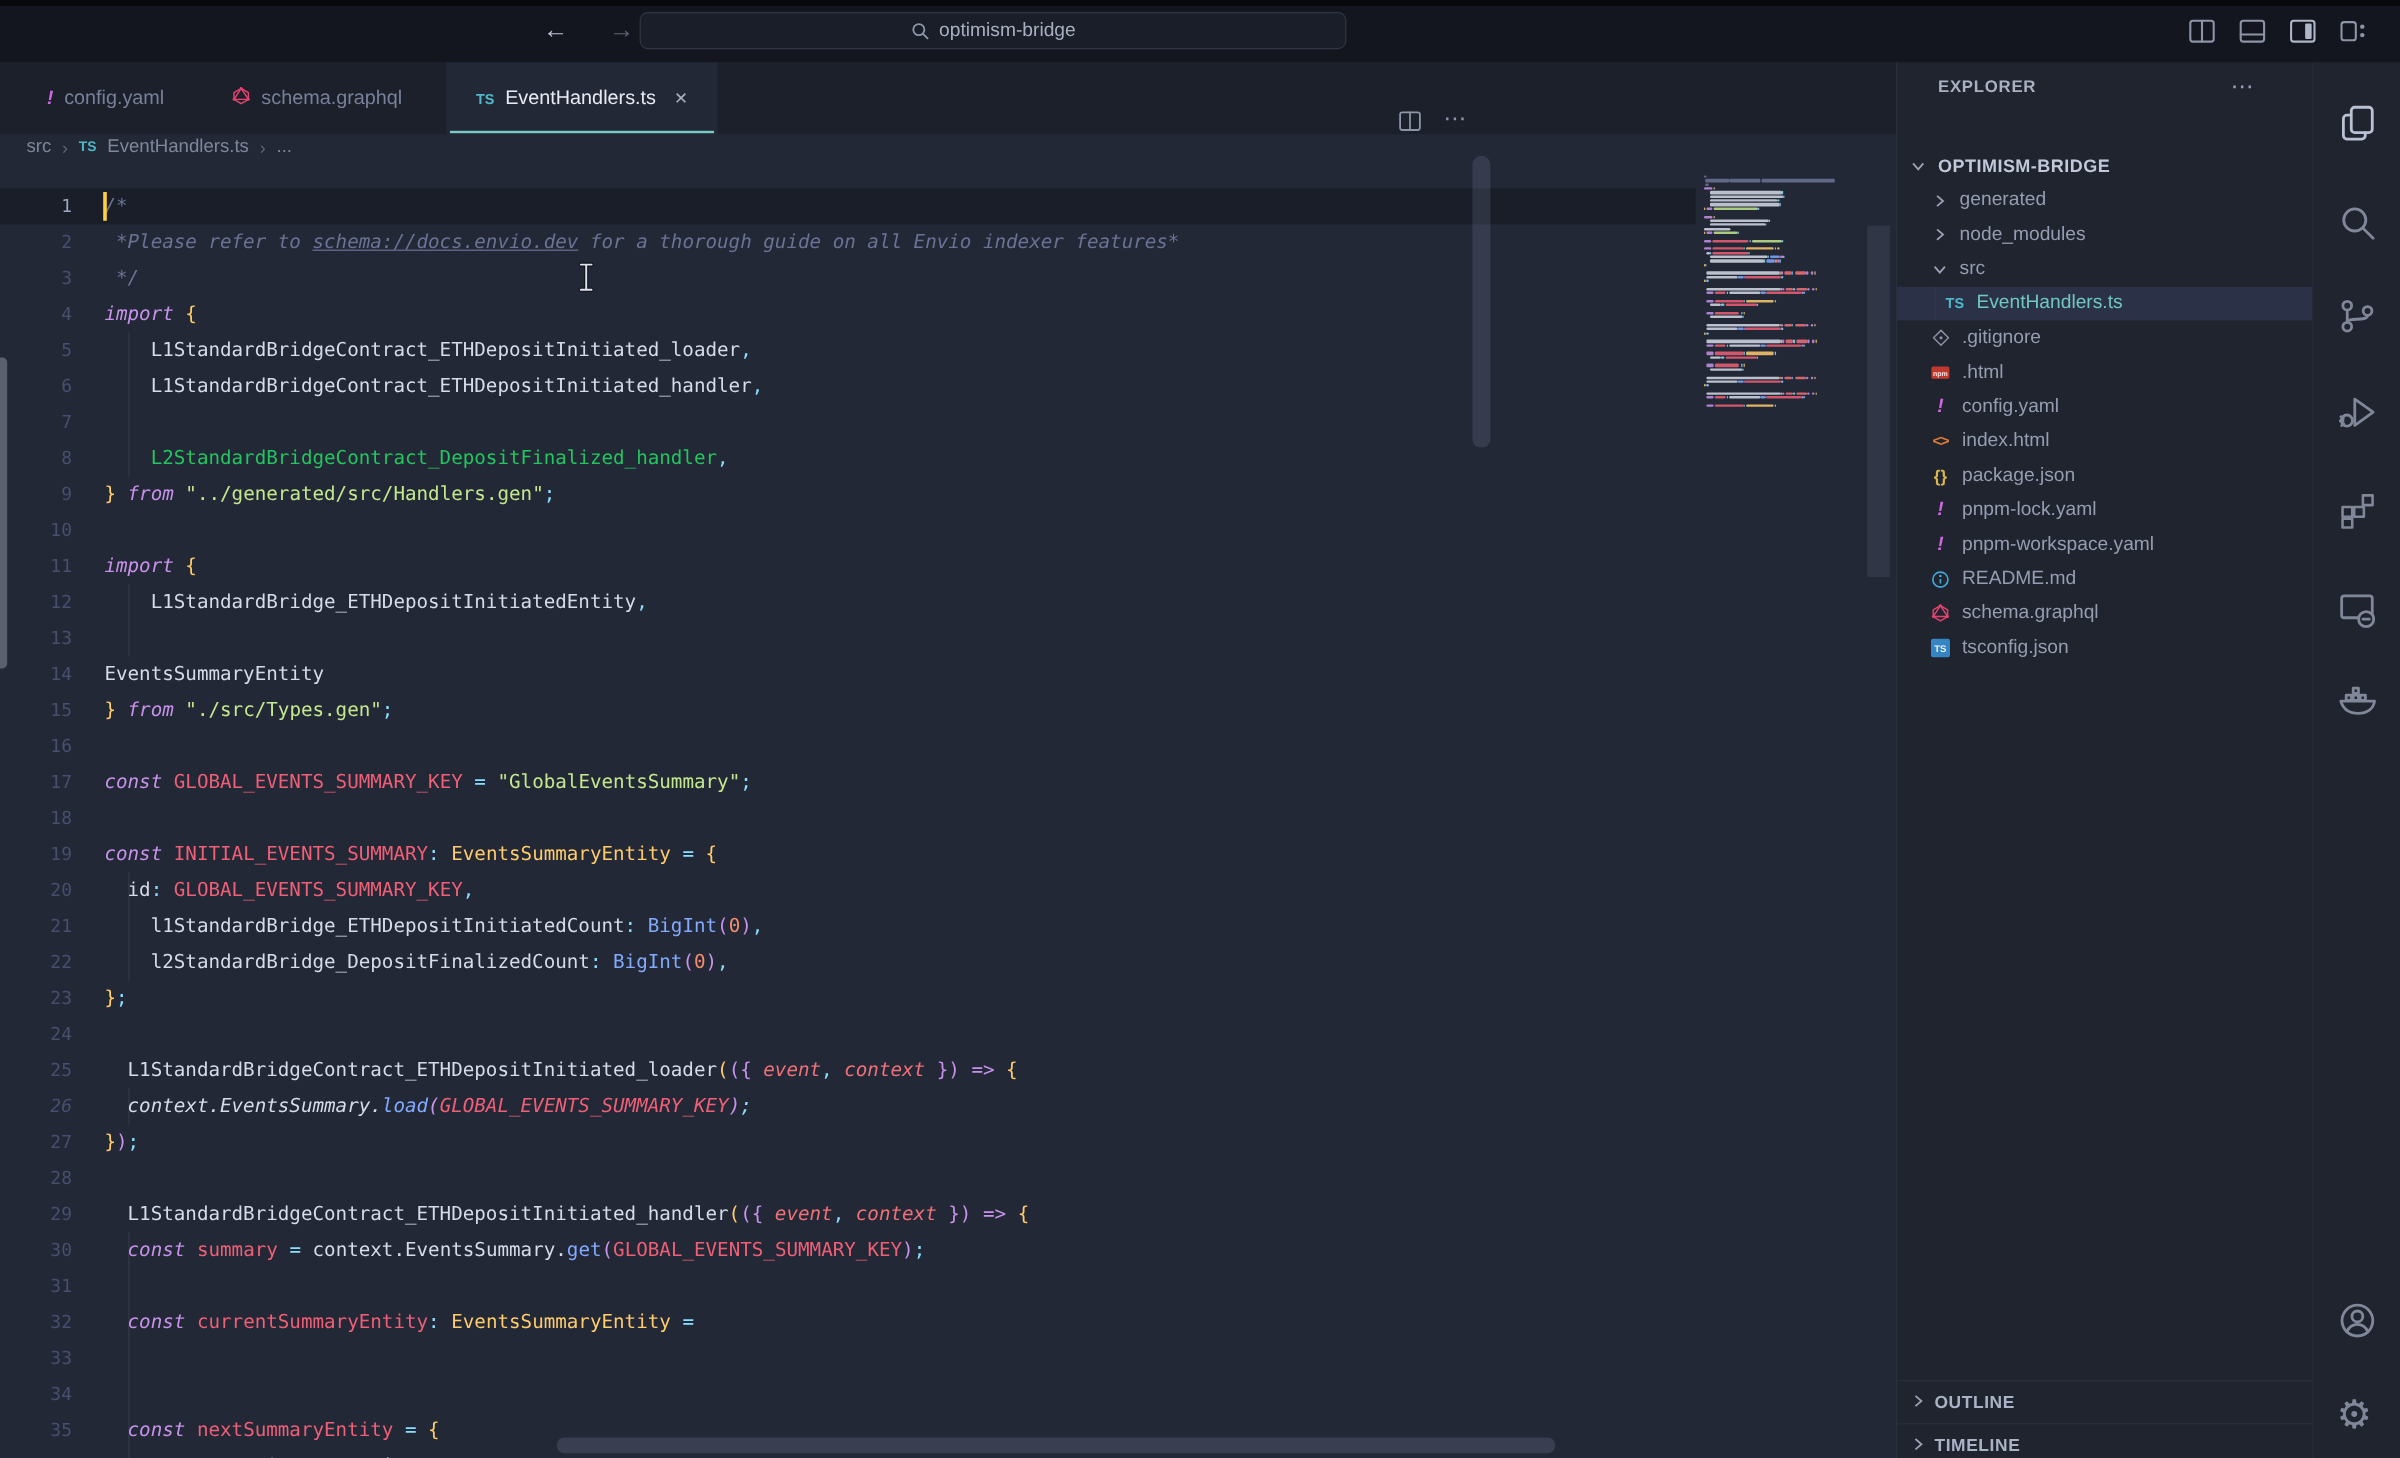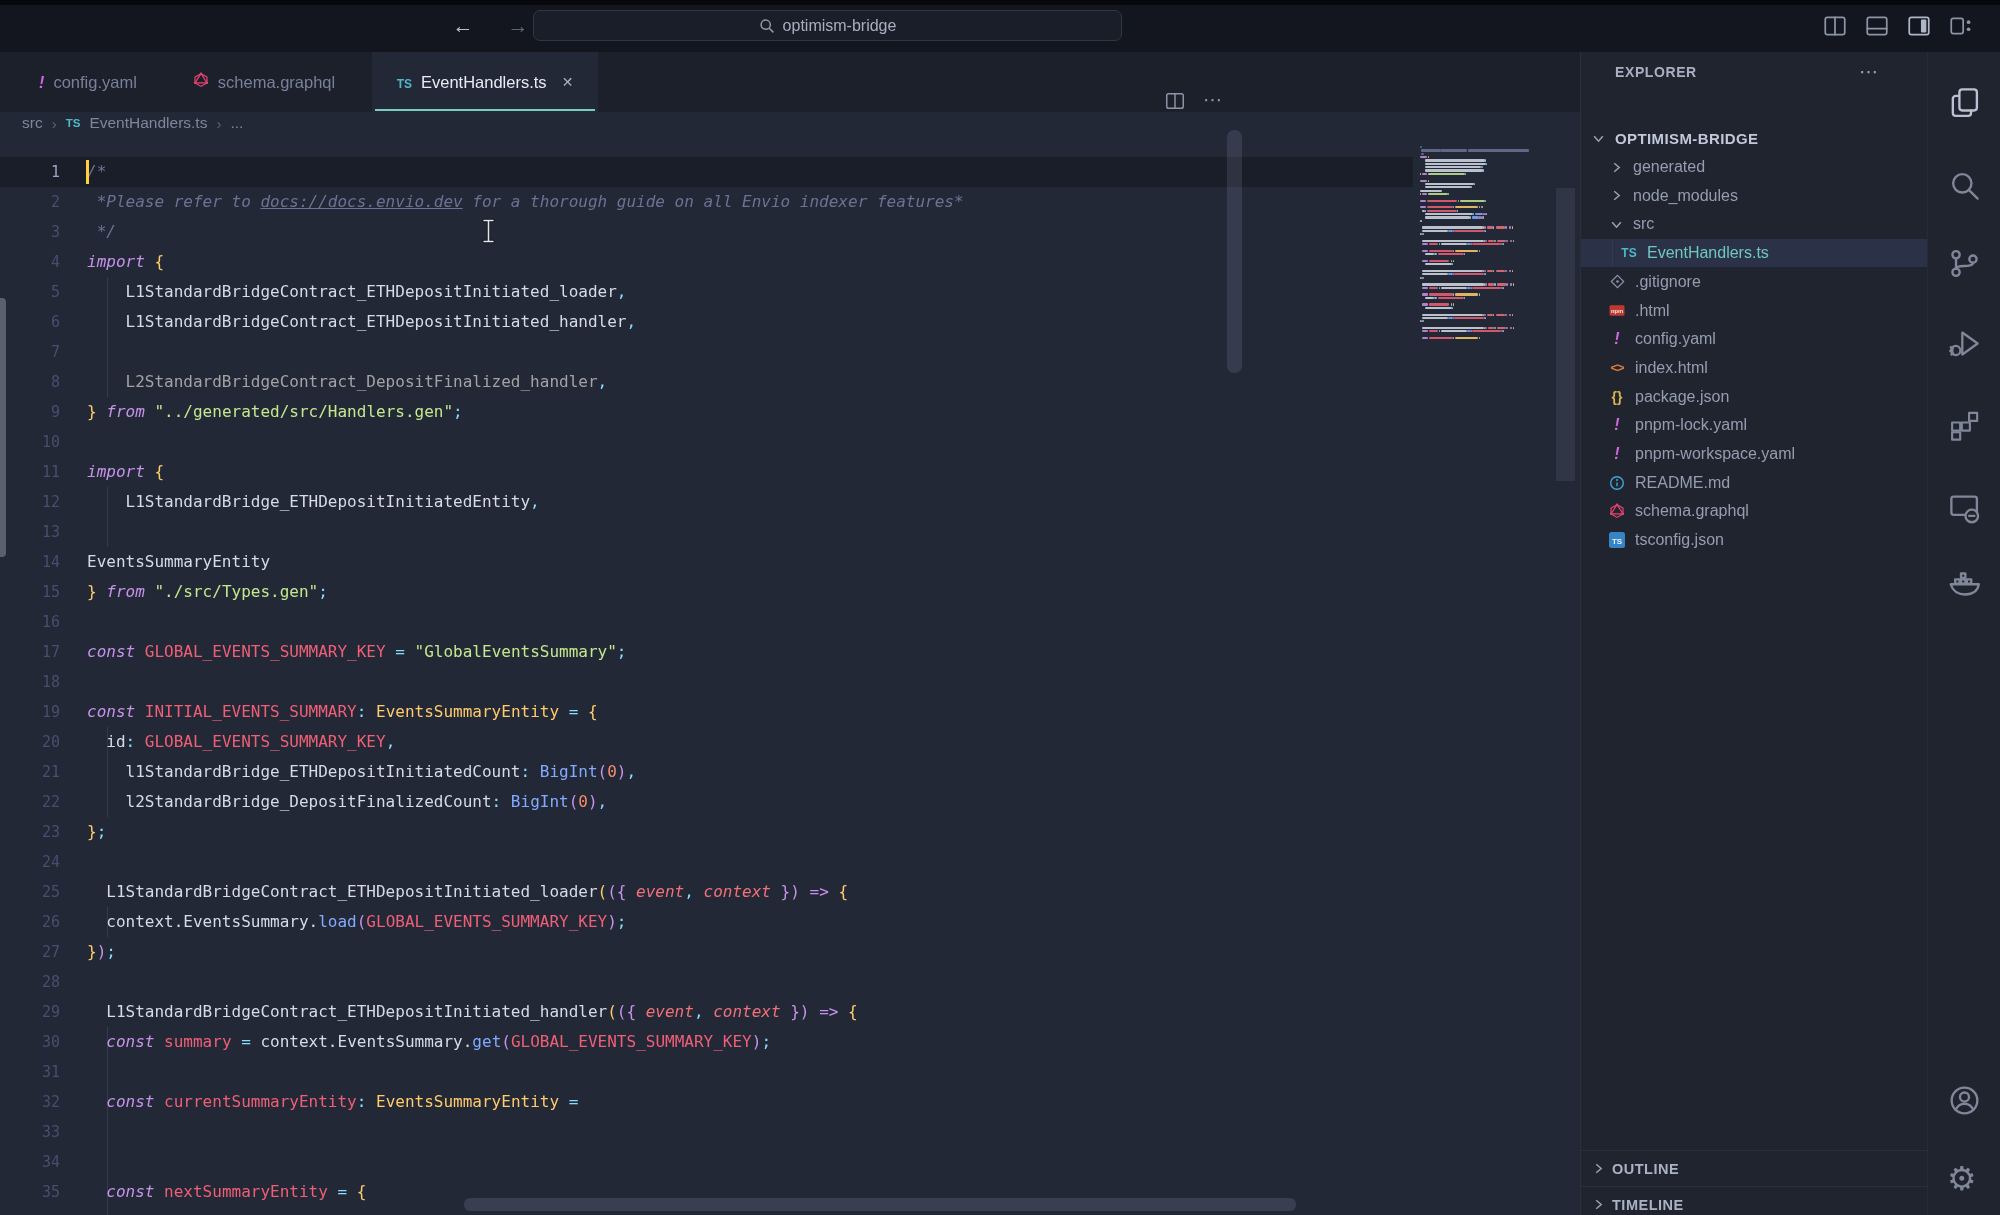--- a/index.html
+++ b/index.html
@@ -174,21 +174,21 @@
 
   <div id="editor">
     <div id="linehighlight"></div>
     <div id="codelines">
         <div class="crow" style="top: 25px;">
           <div class="gut cur">1</div>
           <div class="ctext"><span class="it" style="color: rgb(107, 115, 148);">/*</span></div>
         </div>
         <div class="crow" style="top: 55px;">
           <div class="gut">2</div>
-          <div class="ctext"><span class="it" style="color: rgb(107, 115, 148);"> *Please refer to </span><span class="it ul" style="color: rgb(107, 115, 148);">docs://docs.envio.dev</span><span class="it" style="color: rgb(107, 115, 148);"> for a thorough guide on all Envio indexer features*</span></div>
+          <div class="ctext"><span class="it" style="color: rgb(107, 115, 148);"> *Please refer to </span><span class="it ul" style="color: rgb(107, 115, 148);">schema://docs.envio.dev</span><span class="it" style="color: rgb(107, 115, 148);"> for a thorough guide on all Envio indexer features*</span></div>
         </div>
         <div class="crow" style="top: 85px;">
           <div class="gut">3</div>
           <div class="ctext"><span class="it" style="color: rgb(107, 115, 148);"> */</span></div>
         </div>
         <div class="crow" style="top: 115px;">
           <div class="gut">4</div>
           <div class="ctext"><span class="it" style="color: rgb(199, 146, 234);">import</span><span style="color: rgb(214, 219, 232);"> </span><span style="color: rgb(255, 203, 107);">{</span></div>
         </div>
         <div class="crow" style="top: 145px;">
@@ -201,21 +201,21 @@
           <div class="iguide"></div>
           <div class="ctext"><span style="color: rgb(214, 219, 232);">    L1StandardBridgeContract_ETHDepositInitiated_handler</span><span style="color: rgb(137, 221, 255);">,</span></div>
         </div>
         <div class="crow" style="top: 205px;">
           <div class="gut">7</div>
           <div class="iguide"></div>
         </div>
         <div class="crow" style="top: 235px;">
           <div class="gut">8</div>
           <div class="iguide"></div>
-          <div class="ctext"><span style="color: #a3a3a3;">    L2StandardBridgeContract_DepositFinalized_handler</span><span style="color: rgb(137, 221, 255);">,</span></div>
+          <div class="ctext"><span style="color: #22c55e;">    L2StandardBridgeContract_DepositFinalized_handler</span><span style="color: rgb(137, 221, 255);">,</span></div>
         </div>
         <div class="crow" style="top: 265px;">
           <div class="gut">9</div>
           <div class="ctext"><span style="color: rgb(255, 203, 107);">}</span><span style="color: rgb(214, 219, 232);"> </span><span class="it" style="color: rgb(199, 146, 234);">from</span><span style="color: rgb(214, 219, 232);"> </span><span style="color: rgb(195, 232, 141);">"../generated/src/Handlers.gen"</span><span style="color: rgb(137, 221, 255);">;</span></div>
         </div>
         <div class="crow" style="top: 295px;">
           <div class="gut">10</div>
           <div class="ctext"></div>
         </div>
         <div class="crow" style="top: 325px;">
@@ -275,21 +275,21 @@
           <div class="ctext"><span style="color: rgb(255, 203, 107);">}</span><span style="color: rgb(137, 221, 255);">;</span></div>
         </div>
         <div class="crow" style="top: 715px;">
           <div class="gut">24</div>
           <div class="ctext"></div>
         </div>
         <div class="crow" style="top: 745px;">
           <div class="gut">25</div>
           <div class="ctext"><span style="color: rgb(214, 219, 232);">  L1StandardBridgeContract_ETHDepositInitiated_loader</span><span style="color: rgb(255, 203, 107);">(</span><span style="color: rgb(199, 146, 234);">({</span><span class="it" style="color: rgb(240, 113, 120);"> event</span><span style="color: rgb(137, 221, 255);">,</span><span class="it" style="color: rgb(240, 113, 120);"> context </span><span style="color: rgb(199, 146, 234);">})</span><span style="color: rgb(214, 219, 232);"> </span><span class="it" style="color: rgb(199, 146, 234);">=&gt;</span><span style="color: rgb(214, 219, 232);"> </span><span style="color: rgb(255, 203, 107);">{</span></div>
         </div>
-        <div class="crow" style="top: 775px;">
+        <div class="crow" style="top: 775px; font-style: italic;">
           <div class="gut">26</div>
           <div class="iguide"></div>
           <div class="ctext"><span style="color: rgb(214, 219, 232);">  context.EventsSummary.</span><span style="color: rgb(130, 170, 255);">load</span><span style="color: rgb(199, 146, 234);">(</span><span style="color: rgb(239, 95, 118);">GLOBAL_EVENTS_SUMMARY_KEY</span><span style="color: rgb(199, 146, 234);">)</span><span style="color: rgb(137, 221, 255);">;</span></div>
         </div>
         <div class="crow" style="top: 805px;">
           <div class="gut">27</div>
           <div class="ctext"><span style="color: rgb(255, 203, 107);">}</span><span style="color: rgb(199, 146, 234);">)</span><span style="color: rgb(137, 221, 255);">;</span></div>
         </div>
         <div class="crow" style="top: 835px;">
           <div class="gut">28</div>

